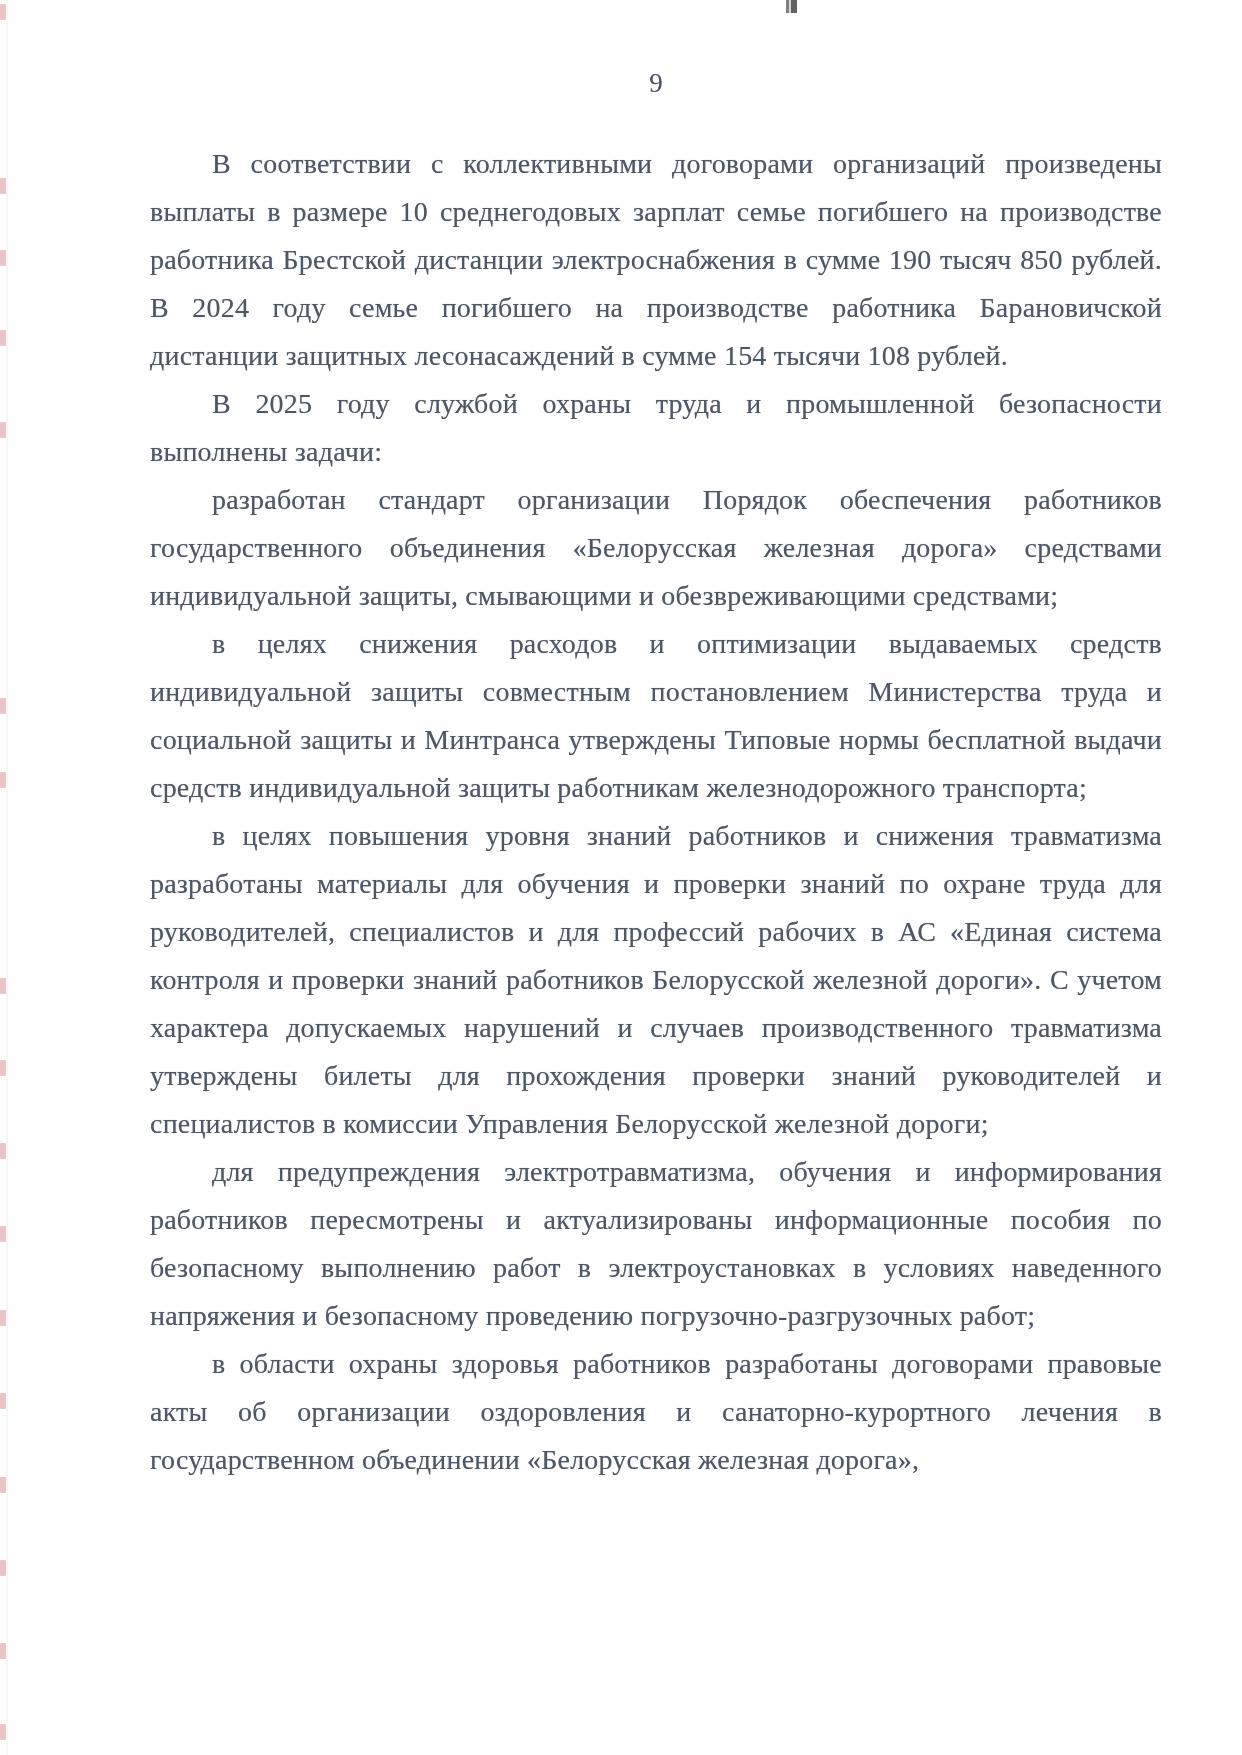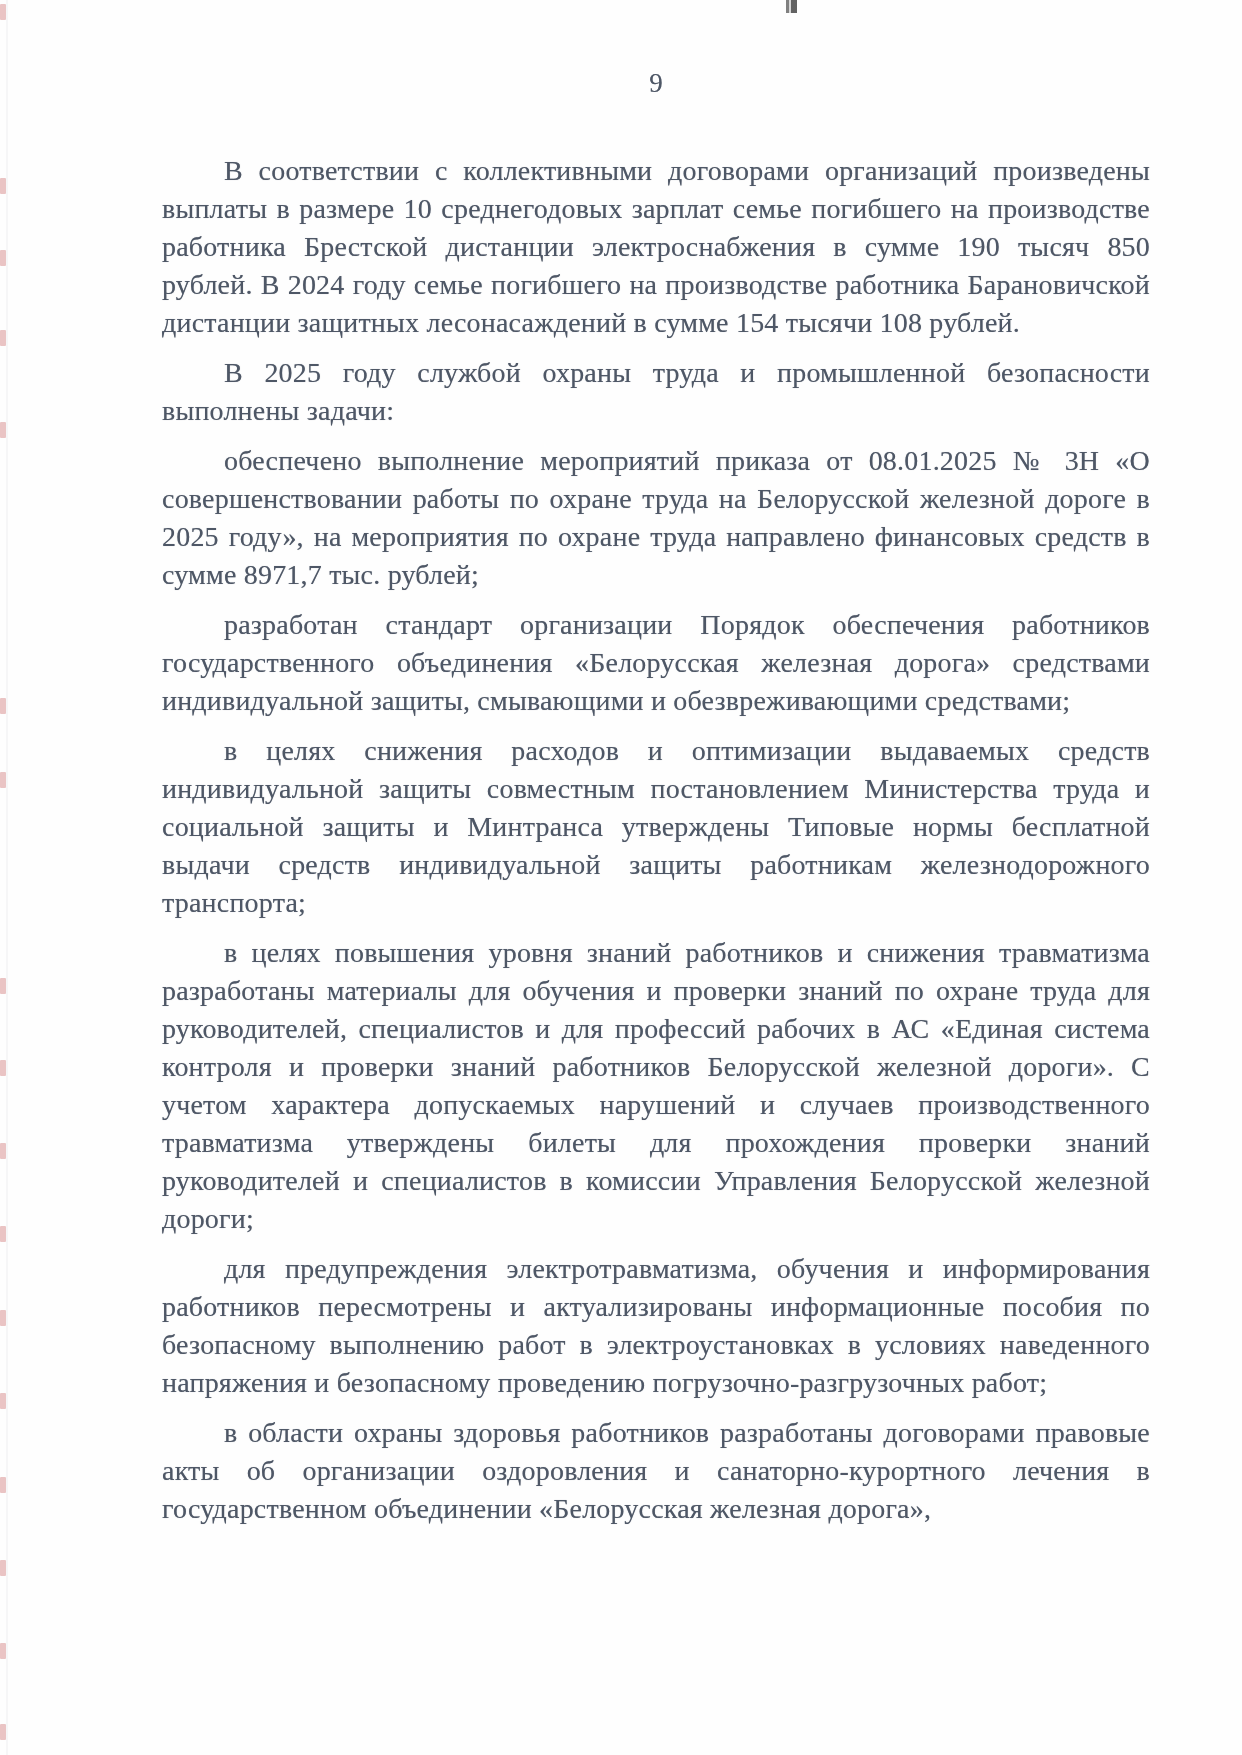--- a/index.html
+++ b/index.html
@@ -53,23 +53,23 @@
     color: #4e5766;
     text-shadow: 0 0 0.6px rgba(78, 87, 102, 0.5);
   }
   .content {
     position: absolute;
     top: 140px;
     left: 150px;
     width: 1012px;
   }
   .para {
-    margin: 12px;
+    margin: 0;
     font-size: 28px;
-    line-height: 38px;
+    line-height: 48px;
     text-align: justify;
     text-indent: 62px;
     color: #4e5766;
     letter-spacing: 0.2px;
     text-shadow: 0 0 0.7px rgba(78, 87, 102, 0.55);
   }
 </style>
 </head>
 <body>
 
@@ -94,21 +94,20 @@
   <div class="edge-mark" style="top:1477px"></div>
   <div class="edge-mark" style="top:1560px"></div>
   <div class="edge-mark" style="top:1643px"></div>
   <div class="edge-mark" style="top:1724px"></div>
 
   <div class="page-number">9</div>
 
   <div class="content">
     <p class="para">В соответствии с коллективными договорами организаций произведены выплаты в размере 10 среднегодовых зарплат семье погибшего на производстве работника Брестской дистанции электроснабжения в сумме 190 тысяч 850 рублей. В 2024 году семье погибшего на производстве работника Барановичской дистанции защитных лесонасаждений в сумме 154 тысячи 108 рублей.</p>
     <p class="para">В 2025 году службой охраны труда и промышленной безопасности выполнены задачи:</p>
-    <p class="para">обеспечено выполнение мероприятий приказа от 08.01.2025 № 3Н «О совершенствовании работы по охране труда на Белорусской железной дороге в 2025 году», на мероприятия по охране труда направлено финансовых средств в сумме 8971,7 тыс. рублей;</p>
     <p class="para">разработан стандарт организации Порядок обеспечения работников государственного объединения «Белорусская железная дорога» средствами индивидуальной защиты, смывающими и обезвреживающими средствами;</p>
     <p class="para">в целях снижения расходов и оптимизации выдаваемых средств индивидуальной защиты совместным постановлением Министерства труда и социальной защиты и Минтранса утверждены Типовые нормы бесплатной выдачи средств индивидуальной защиты работникам железнодорожного транспорта;</p>
     <p class="para">в целях повышения уровня знаний работников и снижения травматизма разработаны материалы для обучения и проверки знаний по охране труда для руководителей, специалистов и для профессий рабочих в АС «Единая система контроля и проверки знаний работников Белорусской железной дороги». С учетом характера допускаемых нарушений и случаев производственного травматизма утверждены билеты для прохождения проверки знаний руководителей и специалистов в комиссии Управления Белорусской железной дороги;</p>
     <p class="para">для предупреждения электротравматизма, обучения и информирования работников пересмотрены и актуализированы информационные пособия по безопасному выполнению работ в электроустановках в условиях наведенного напряжения и безопасному проведению погрузочно-разгрузочных работ;</p>
     <p class="para">в области охраны здоровья работников разработаны договорами правовые акты об организации оздоровления и санаторно-курортного лечения в государственном объединении «Белорусская железная дорога»,</p>
   </div>
 
 </div>
 
 </body></html>

